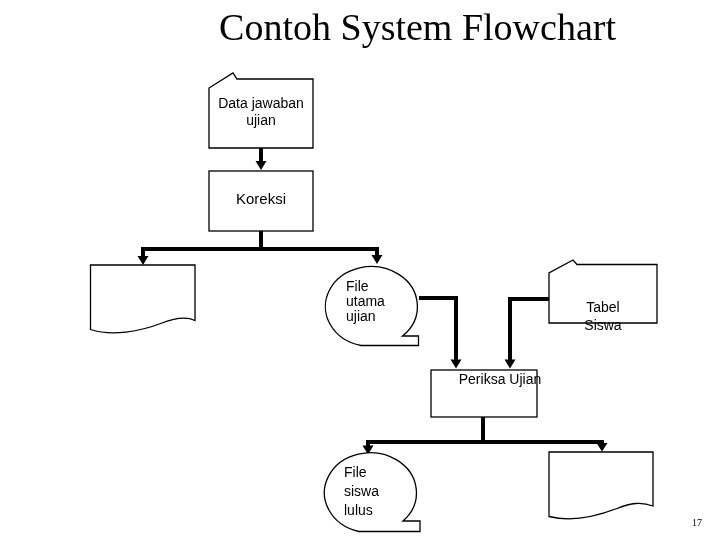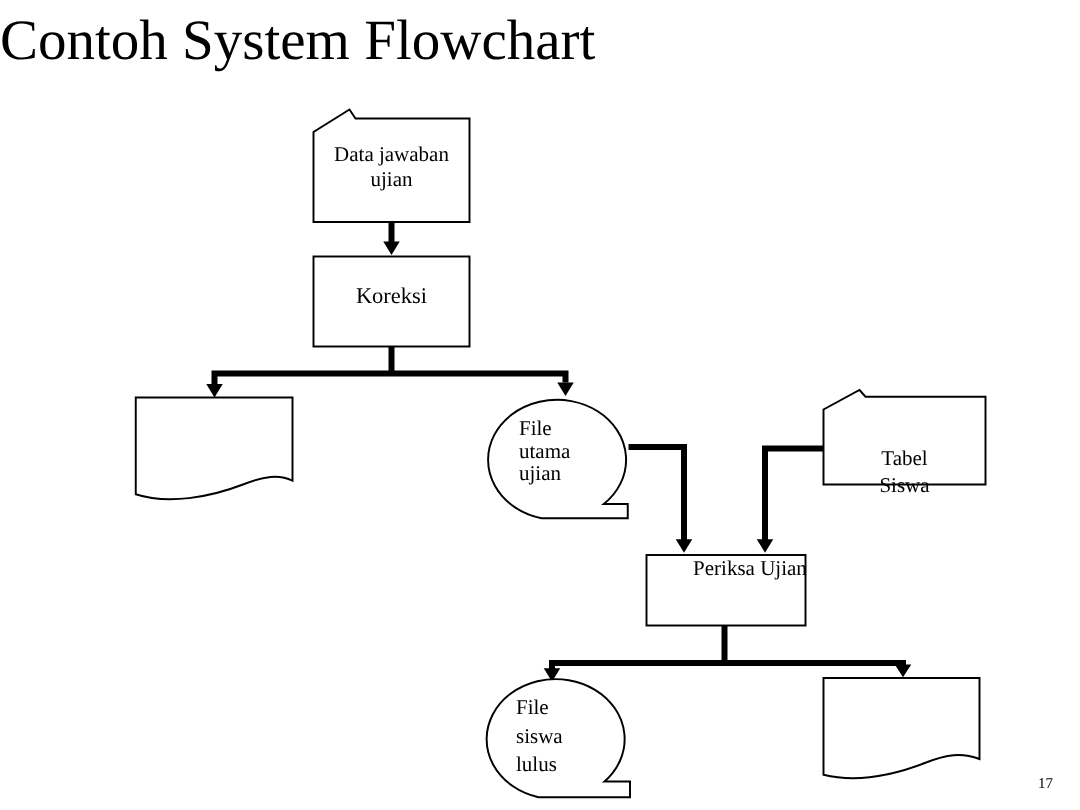--- a/index.html
+++ b/index.html
@@ -13,33 +13,32 @@
     color: #000000;
   }
   .diagram-svg {
     position: absolute;
     left: 0; top: 0;
     width: 720px; height: 540px;
   }
   .slide-title {
     position: absolute;
     left: 0; top: 4px; width: 616px;
-    text-align: left;
+    text-align: right;
     font-family: "Liberation Serif", serif;
     font-size: 38px;
     line-height: 46px;
     white-space: pre-line;
   }
   .node-label {
     position: absolute;
     font-size: 14px;
     line-height: 17px;
     text-align: center;
     white-space: pre-line;
-    font-family: Liberation Serif, serif;
   }
   .lbl-data-jawaban { left: 209px; top: 95px;  width: 104px; }
   .lbl-koreksi      { left: 209px; top: 190px; width: 104px; font-size: 15px; }
   .lbl-daftar       { left: 90px;  top: 267px; width: 105px; line-height: 18px; }
   .lbl-file-utama   { left: 346px; top: 279px; width: 70px;  text-align: left; line-height: 15px; }
   .lbl-tabel        { left: 549px; top: 278px; width: 108px; line-height: 18px; margin-top: 20px; }
   .lbl-periksa      { left: 431px; top: 371px; width: 106px; margin-left: 16px; }
   .lbl-file-siswa   { left: 344px; top: 463px; width: 70px;  text-align: left; line-height: 19px; }
   .lbl-laporan      { left: 549px; top: 454px; width: 104px; }
   .page-number {

